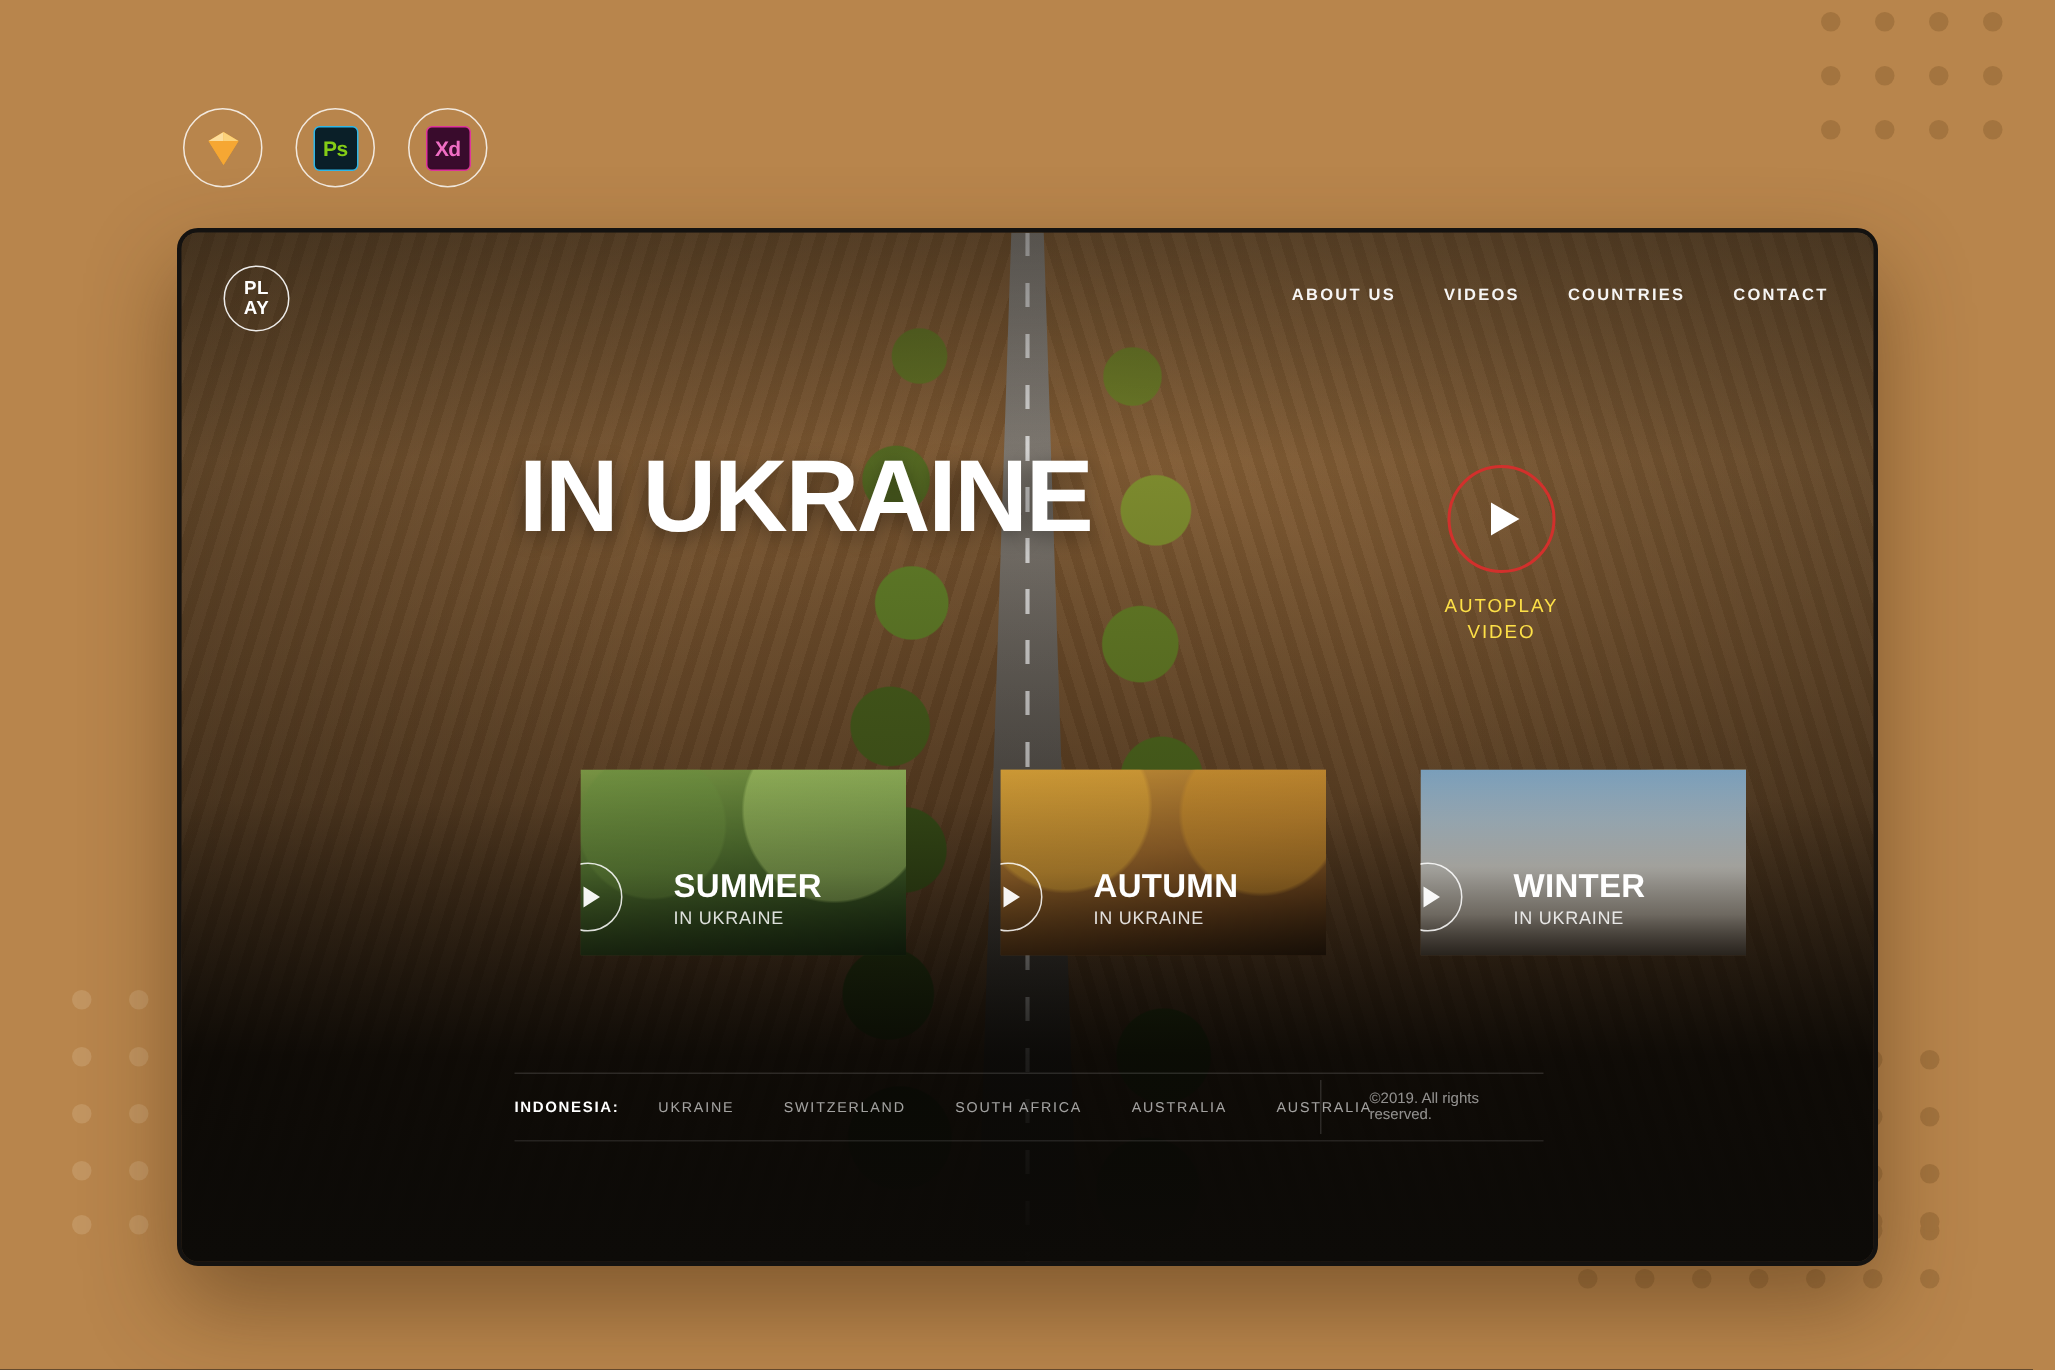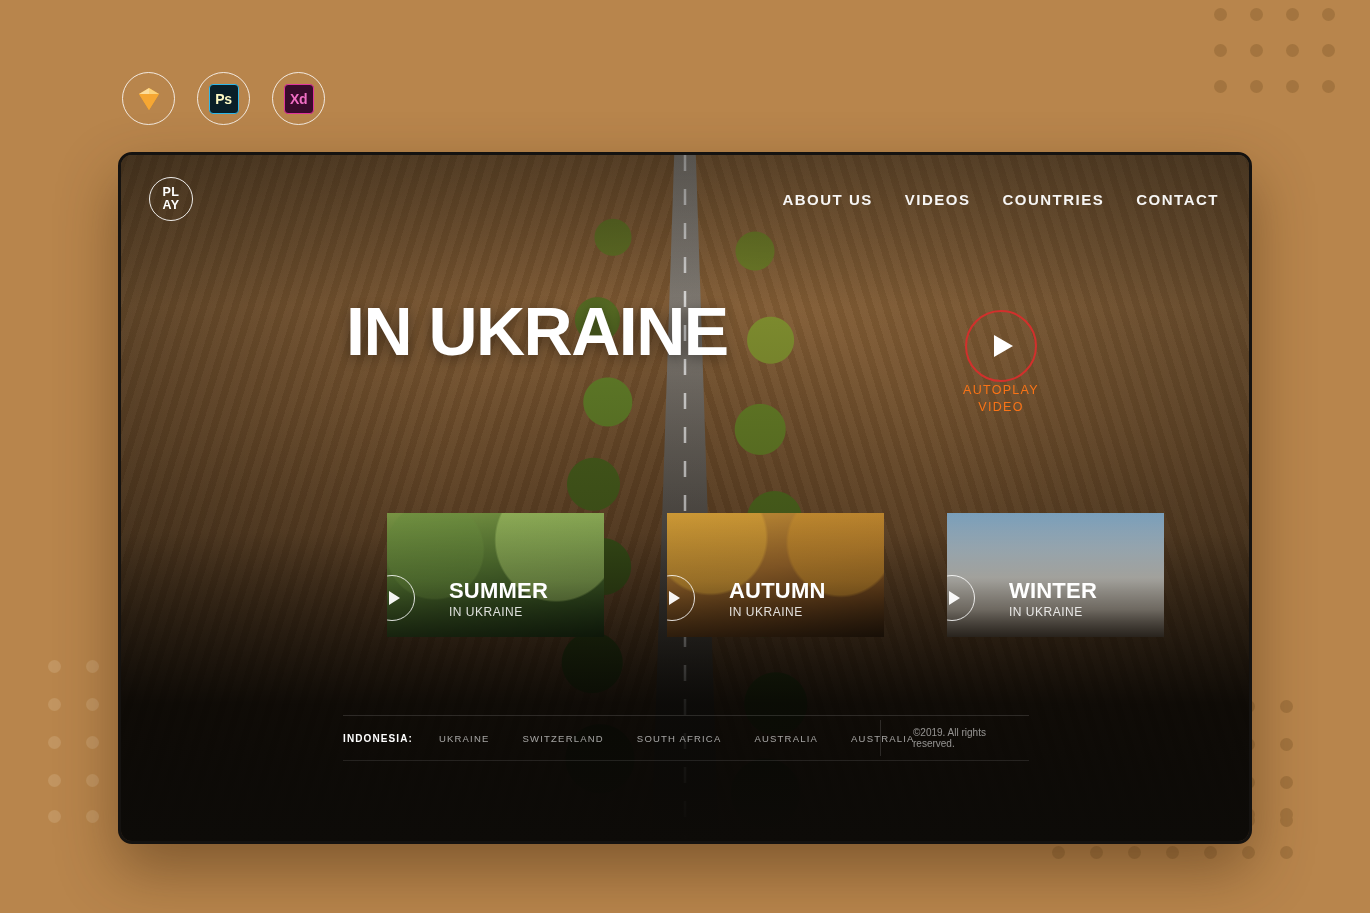--- a/index.html
+++ b/index.html
@@ -25,21 +25,21 @@
   
   #app-icons { position:absolute; top:72px; left:122px; display:flex; gap:22px; }
   .app-chip {
     width:53px; height:53px; border-radius:50%;
     border:1.5px solid rgba(255,255,255,.82);
     display:flex; align-items:center; justify-content:center;
   }
   .badge { width:30px; height:30px; border-radius:4px; display:flex;
            align-items:center; justify-content:center;
            font-size:14px; font-weight:bold; letter-spacing:-.4px; }
-  .badge.ps { background:#0a1f28; border:1.4px solid #2fb7e8; color:#fef9c3; }
+  .badge.ps { background:#0a1f28; border:1.4px solid #2fb7e8; color:#84cc16; }
   .badge.xd { background:#390b2c; border:1.4px solid #e0349c; color:#f06ec4; }
 
   
   #browser {
     position:absolute; left:118px; top:152px; width:1134px; height:692px;
     border-radius:14px; border:3px solid #141210;
     background:#120f0c; overflow:hidden;
     box-shadow:0 26px 60px rgba(60,35,10,.45);
   }
   
@@ -100,39 +100,39 @@
   
   #topbar { position:absolute; top:22px; left:28px; right:30px; height:52px; }
   #logo {
     width:44px; height:44px; border-radius:50%;
     border:1.4px solid rgba(255,255,255,.9);
     display:flex; flex-direction:column; align-items:center; justify-content:center;
     color:#fff; line-height:1.02;
   }
   #logo span { font-size:12.5px; font-weight:bold; letter-spacing:.4px; }
   #nav { position:absolute; right:0; top:14px; display:flex; gap:32px; }
-  #nav a { color:rgba(255,255,255,.95); font-size:15px; font-weight:bold;
+  #nav a { color:rgba(255,255,255,.95); font-size:11px; font-weight:bold;
            letter-spacing:1.5px; text-decoration:none; }
 
   
   #headline { position:absolute; left:225px; top:145px; }
   #headline h1 { color:#fff; font-weight:bold; font-size:68px; line-height:.93;
                  letter-spacing:-1.5px; text-shadow:0 3px 14px rgba(0,0,0,.4); }
   #headline h1 .l2 { display:block; }
   #subtitle { margin-top:20px; width:512px; color:rgba(255,255,255,.9);
               font-size:14.5px; line-height:1.42; }
 
   
   #autoplay { position:absolute; left:810px; top:155px; width:140px; text-align:center; }
   #autoplay-ring { width:72px; height:72px; margin:0 auto; border-radius:50%;
                    border:2.5px solid #d2302c; display:flex; align-items:center; justify-content:center; }
   #autoplay-tri { width:0; height:0; margin-left:5px;
                   border-left:19px solid #fff; border-top:11px solid transparent;
                   border-bottom:11px solid transparent; }
-  #autoplay-label { color:#f97316; font-size:12.5px;
+  #autoplay-label { margin-top:14px; color:#fde047; font-size:12.5px;
                     letter-spacing:1.3px; line-height:1.32; }
 
   
   #cards { position:absolute; left:222px; top:358px; display:flex; gap:19px; }
   .card { position:relative; width:217px; height:124px; overflow:hidden;margin-left:44px; }
   .card-bg { position:absolute; inset:0; }
   .card-bg.summer {
     background:
       radial-gradient(circle at 78% 22%, rgba(190,225,120,.55) 0 60px, transparent 62px),
       radial-gradient(circle at 22% 30%, rgba(120,160,70,.5) 0 48px, transparent 50px),

